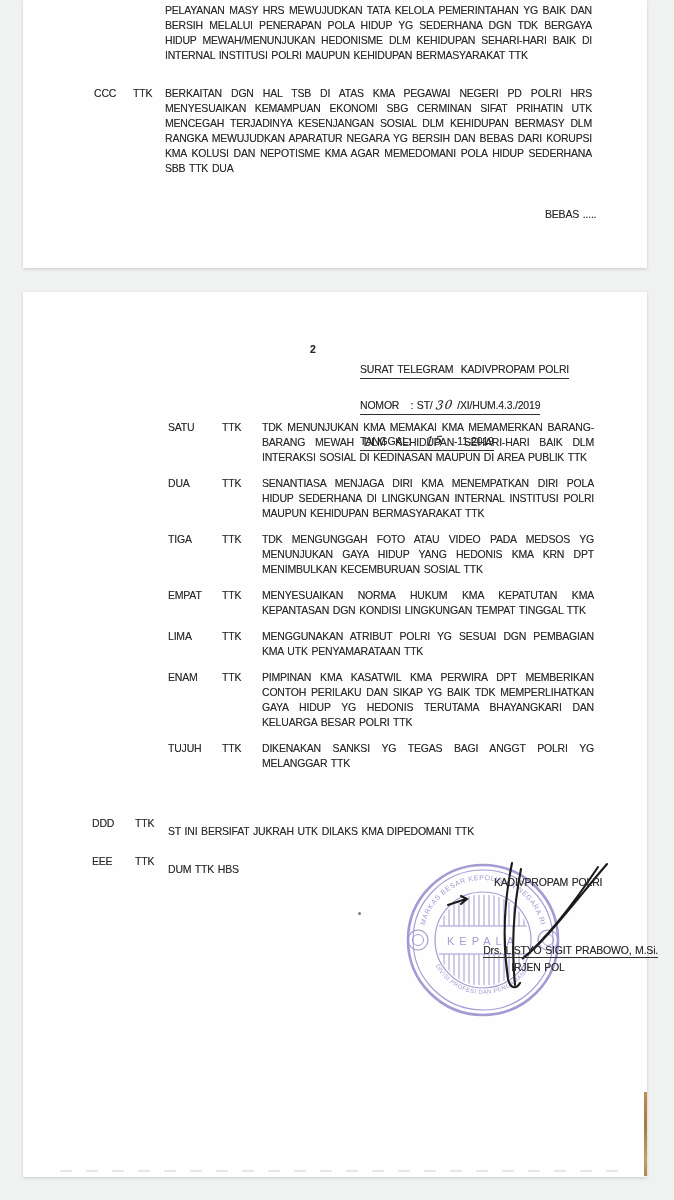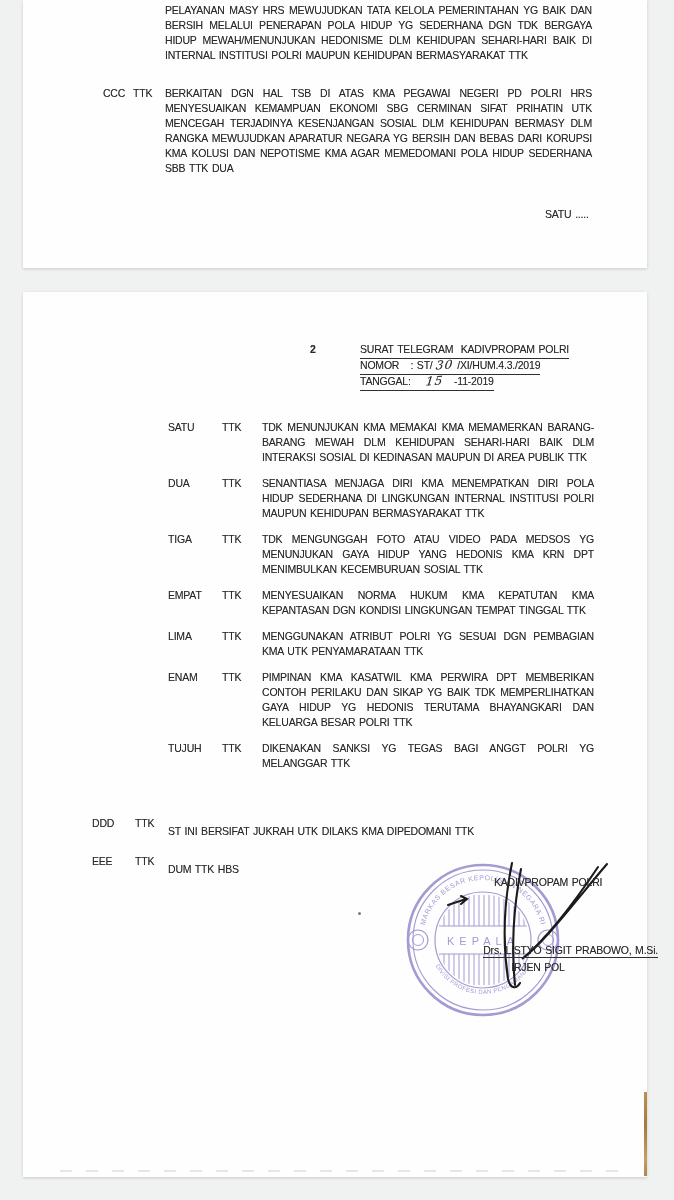--- a/index.html
+++ b/index.html
@@ -28,30 +28,30 @@
     letter-spacing:-0.2px;
     word-spacing:1px;
     color:#2a2a2a;
     text-shadow:0 0 0.4px rgba(40,40,40,0.45);
   }
   .just { text-align:justify; }
 
   
   .p1-cont { position:absolute; left:142px; top:3px; width:427px; }
   .p1-ccc  { position:absolute; left:0; top:86px; width:569px; display:flex; }
-  .p1-ccc .lbl { position:absolute; left:71px; width:40px;text-align:center; }
+  .p1-ccc .lbl { position:absolute; left:71px; width:40px; }
   .p1-ccc .sep { position:absolute; left:110px; width:32px; }
   .p1-ccc .txt { position:absolute; left:142px; width:427px; }
   .catchword { position:absolute; left:522px; top:207px; }
 
   
   .pg-num { position:absolute; left:287px; top:50px; font-weight:bold; }
   .hdr { position:absolute; left:337px; top:50px; width:240px; }
   .hdr-line { display:inline-block; white-space:pre; border-bottom:1px solid #2f2f2f; padding-bottom:0.5px; margin-bottom:1px; }
-  .hdr .row { line-height:15px; height:16px; }
+  .hdr .row { line-height:15px; height:16px;margin-top:20px; }
   .handwr {
     display:inline-block;
     font-family:"DejaVu Serif", serif;
     font-style:italic;
     font-size:12px;
     transform:skewX(-10deg) rotate(-4deg);
     letter-spacing:1px;
     color:#2e2e2e;
   }
 
@@ -87,21 +87,21 @@
 
 <div class="page" id="page1">
   <div class="p1-cont scan-text just">PELAYANAN MASY HRS MEWUJUDKAN TATA KELOLA PEMERINTAHAN YG BAIK DAN BERSIH MELALUI PENERAPAN POLA HIDUP YG SEDERHANA DGN TDK BERGAYA HIDUP MEWAH/MENUNJUKAN HEDONISME DLM KEHIDUPAN SEHARI-HARI BAIK DI INTERNAL INSTITUSI POLRI MAUPUN KEHIDUPAN BERMASYARAKAT TTK</div>
 
   <div class="p1-ccc">
     <span class="lbl scan-text">CCC</span>
     <span class="sep scan-text">TTK</span>
     <span class="txt scan-text just">BERKAITAN DGN HAL TSB DI ATAS KMA PEGAWAI NEGERI PD POLRI HRS MENYESUAIKAN KEMAMPUAN EKONOMI SBG CERMINAN SIFAT PRIHATIN UTK MENCEGAH TERJADINYA KESENJANGAN SOSIAL DLM KEHIDUPAN BERMASY DLM RANGKA MEWUJUDKAN APARATUR NEGARA YG BERSIH DAN BEBAS DARI KORUPSI KMA KOLUSI DAN NEPOTISME KMA AGAR MEMEDOMANI POLA HIDUP SEDERHANA SBB TTK DUA</span>
   </div>
 
-  <div class="catchword scan-text">SATU .....</div>
+  <div class="catchword scan-text">BEBAS .....</div>
 </div>
 
 <div class="page" id="page2">
 
   <div class="pg-num scan-text">2</div>
 
   <div class="hdr scan-text">
     <div class="row"><span class="hdr-line">SURAT TELEGRAM  KADIVPROPAM POLRI</span></div>
     <div class="row"><span class="hdr-line"><span>NOMOR</span><span>   : ST/ </span><span class="handwr">30</span><span> /XI/HUM.4.3./2019</span></span></div>
     <div class="row"><span class="hdr-line"><span>TANGGAL:</span><span>    </span><span class="handwr">15</span><span>   -11-2019</span></span></div>

